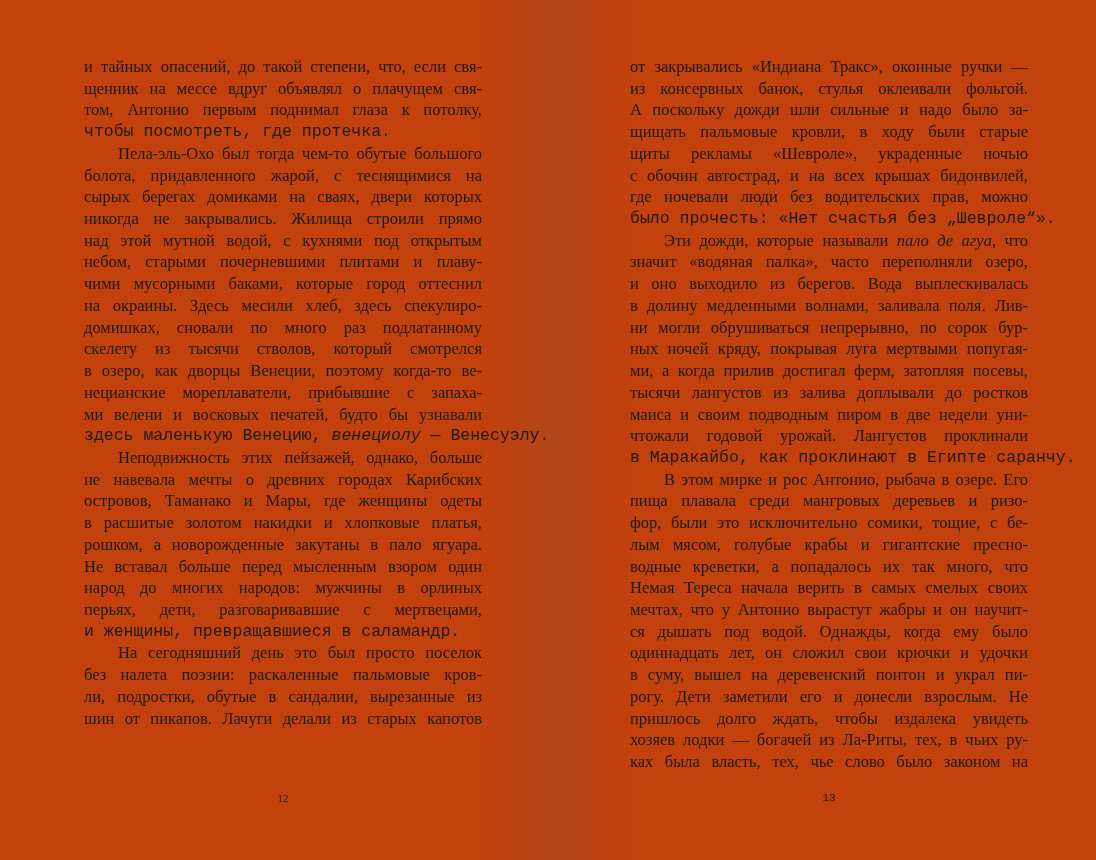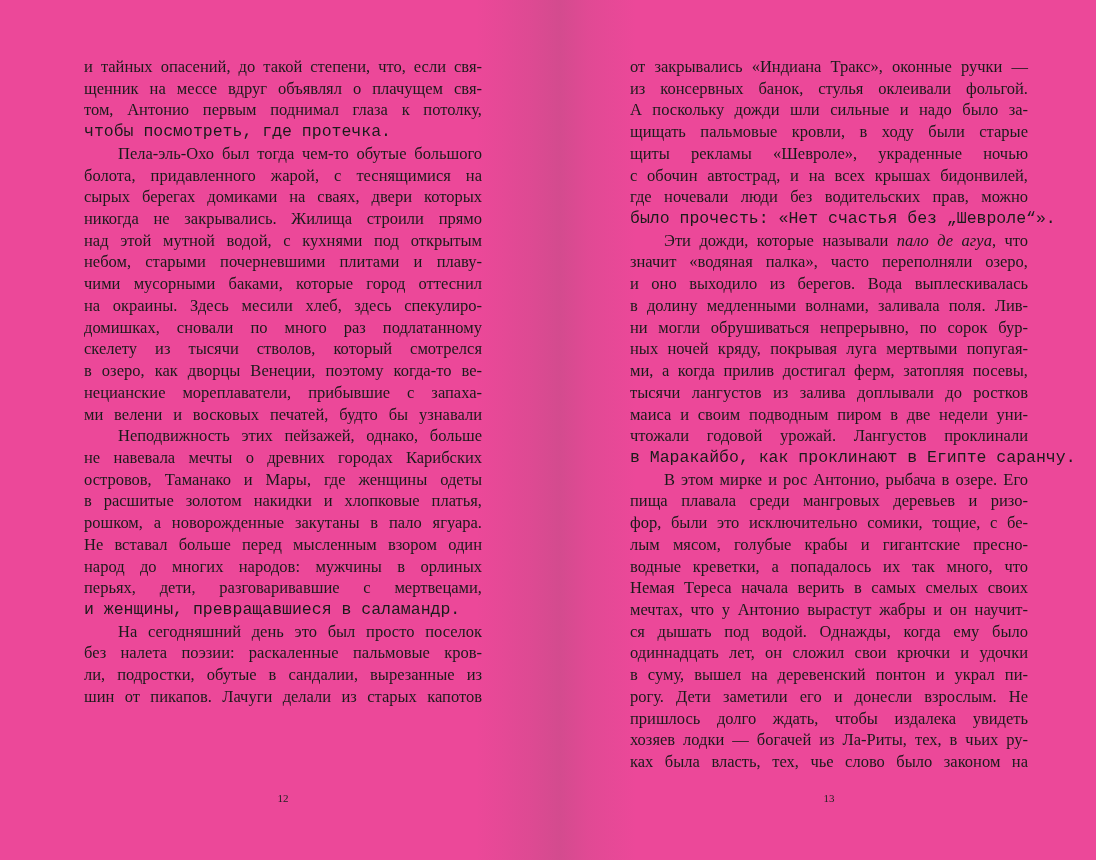--- a/index.html
+++ b/index.html
@@ -10,21 +10,21 @@
   body {
     width: 1096px;
     height: 860px;
     position: relative;
     overflow: hidden;
     font-family: "Liberation Serif", "DejaVu Serif", serif;
   }
   .spread {
     position: absolute;
     inset: 0;
-    background: #ec4899;
+    background: #c2410c;
   }
   .gutter-shadow {
     position: absolute;
     left: 476px;
     top: 0;
     width: 160px;
     height: 860px;
     background: linear-gradient(to right,
       rgba(90,90,90,0) 0%,
       rgba(90,90,90,0.10) 35%,
@@ -55,21 +55,21 @@
   .line i      { font-style: italic; }
   .pagenum {
     position: absolute;
     top: 792px;
     width: 398px;
     text-align: center;
     font-size: 11px;
     color: #222222;
   }
   .pagenum.left  { left: 84px;  }
-  .pagenum.right { left: 630px; }
+  .pagenum.right { left: 630px; font-family: Liberation Mono, monospace; }
 </style>
 </head>
 <body>
 
 <div class="spread">
   <div class="gutter-shadow"></div>
 
   <div class="page-text left">
       <div class="line">и тайных опасений, до такой степени, что, если свя-</div>
       <div class="line">щенник на мессе вдруг объявлял о плачущем свя-</div>
@@ -81,20 +81,21 @@
       <div class="line">никогда не закрывались. Жилища строили прямо</div>
       <div class="line">над этой мутной водой, с кухнями под открытым</div>
       <div class="line">небом, старыми почерневшими плитами и плаву-</div>
       <div class="line">чими мусорными баками, которые город оттеснил</div>
       <div class="line">на окраины. Здесь месили хлеб, здесь спекулиро-</div>
       <div class="line">домишках, сновали по много раз подлатанному</div>
       <div class="line">скелету из тысячи стволов, который смотрелся</div>
       <div class="line">в озеро, как дворцы Венеции, поэтому когда-то ве-</div>
       <div class="line">нецианские мореплаватели, прибывшие с запаха-</div>
       <div class="line">ми велени и восковых печатей, будто бы узнавали</div>
+      <div class="line end">здесь маленькую Венецию, <i>венециолу</i> — Венесуэлу.</div>
       <div class="line indent">Неподвижность этих пейзажей, однако, больше</div>
       <div class="line">не навевала мечты о древних городах Карибских</div>
       <div class="line">островов, Таманако и Мары, где женщины одеты</div>
       <div class="line">в расшитые золотом накидки и хлопковые платья,</div>
       <div class="line">рошком, а новорожденные закутаны в пало ягуара.</div>
       <div class="line">Не вставал больше перед мысленным взором один</div>
       <div class="line">народ до многих народов: мужчины в орлиных</div>
       <div class="line">перьях, дети, разговаривавшие с мертвецами,</div>
       <div class="line end">и женщины, превращавшиеся в саламандр.</div>
       <div class="line indent">На сегодняшний день это был просто поселок</div>

